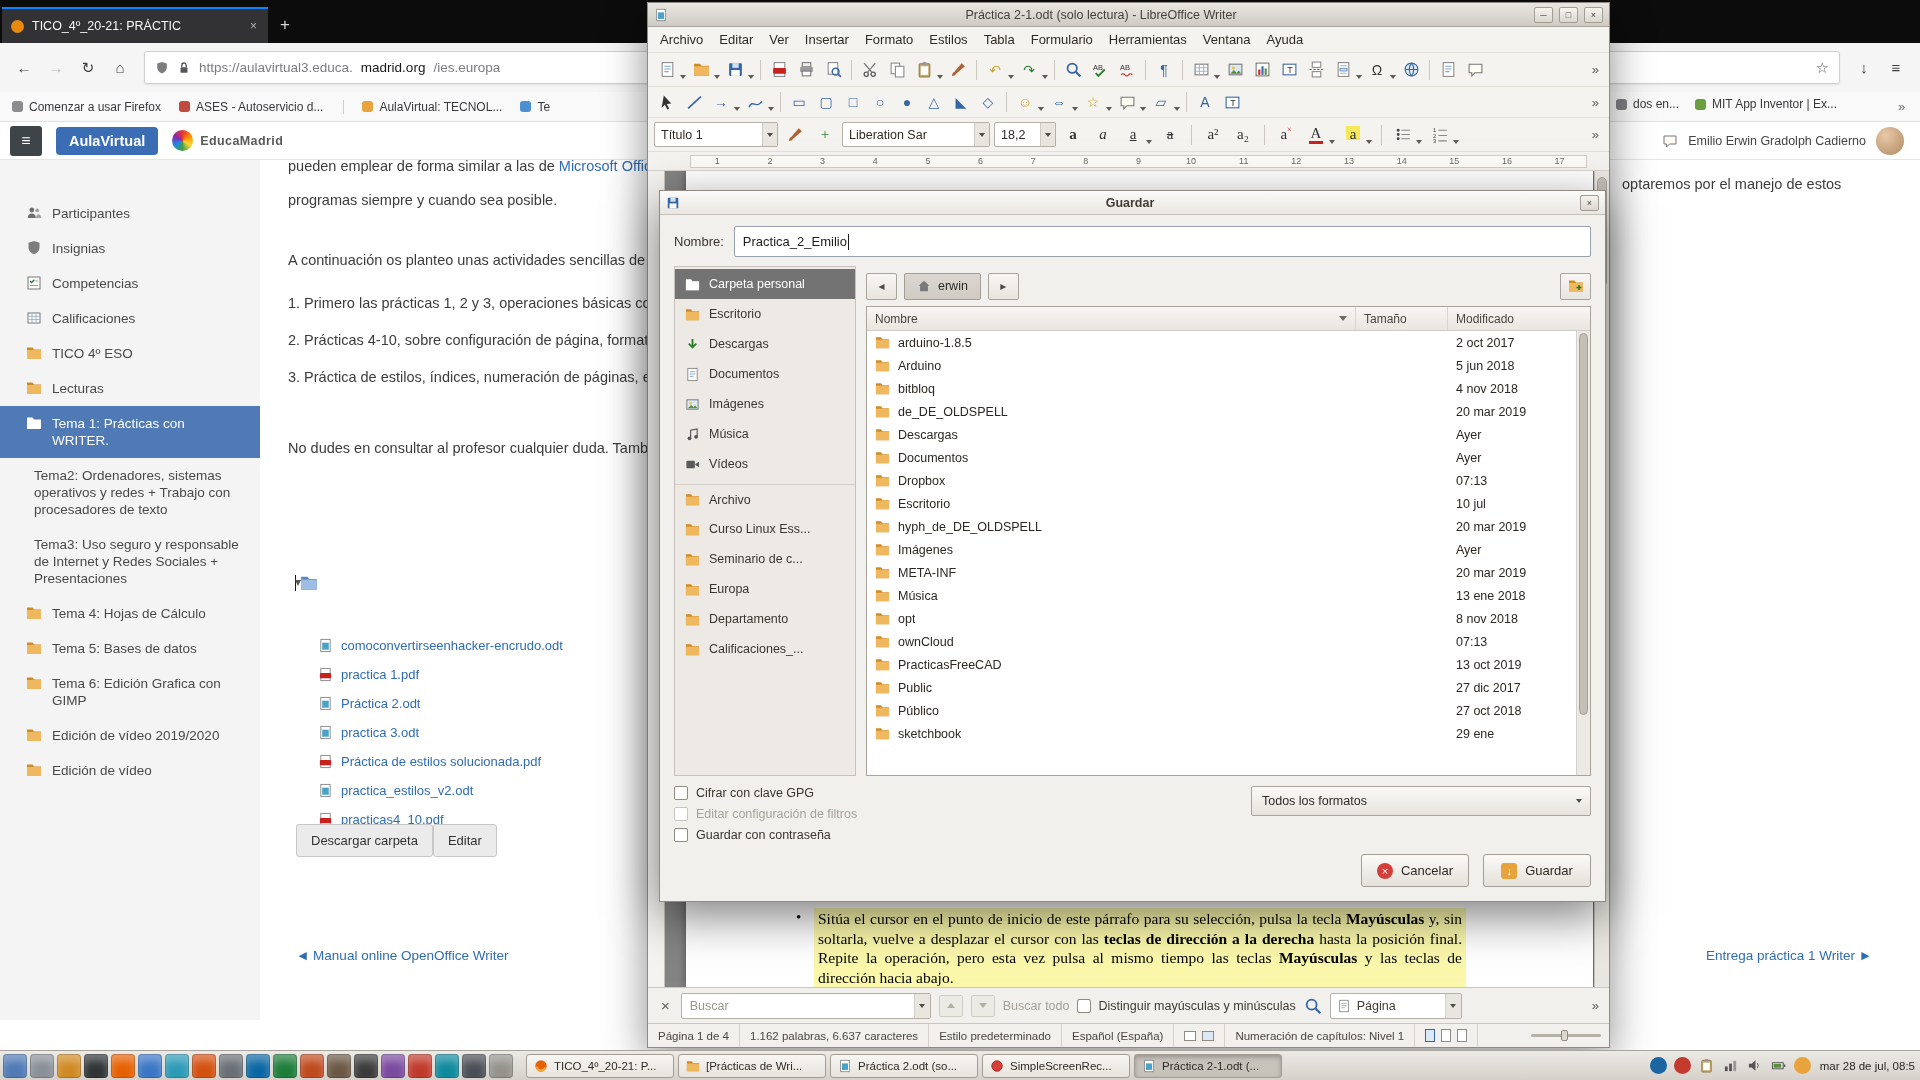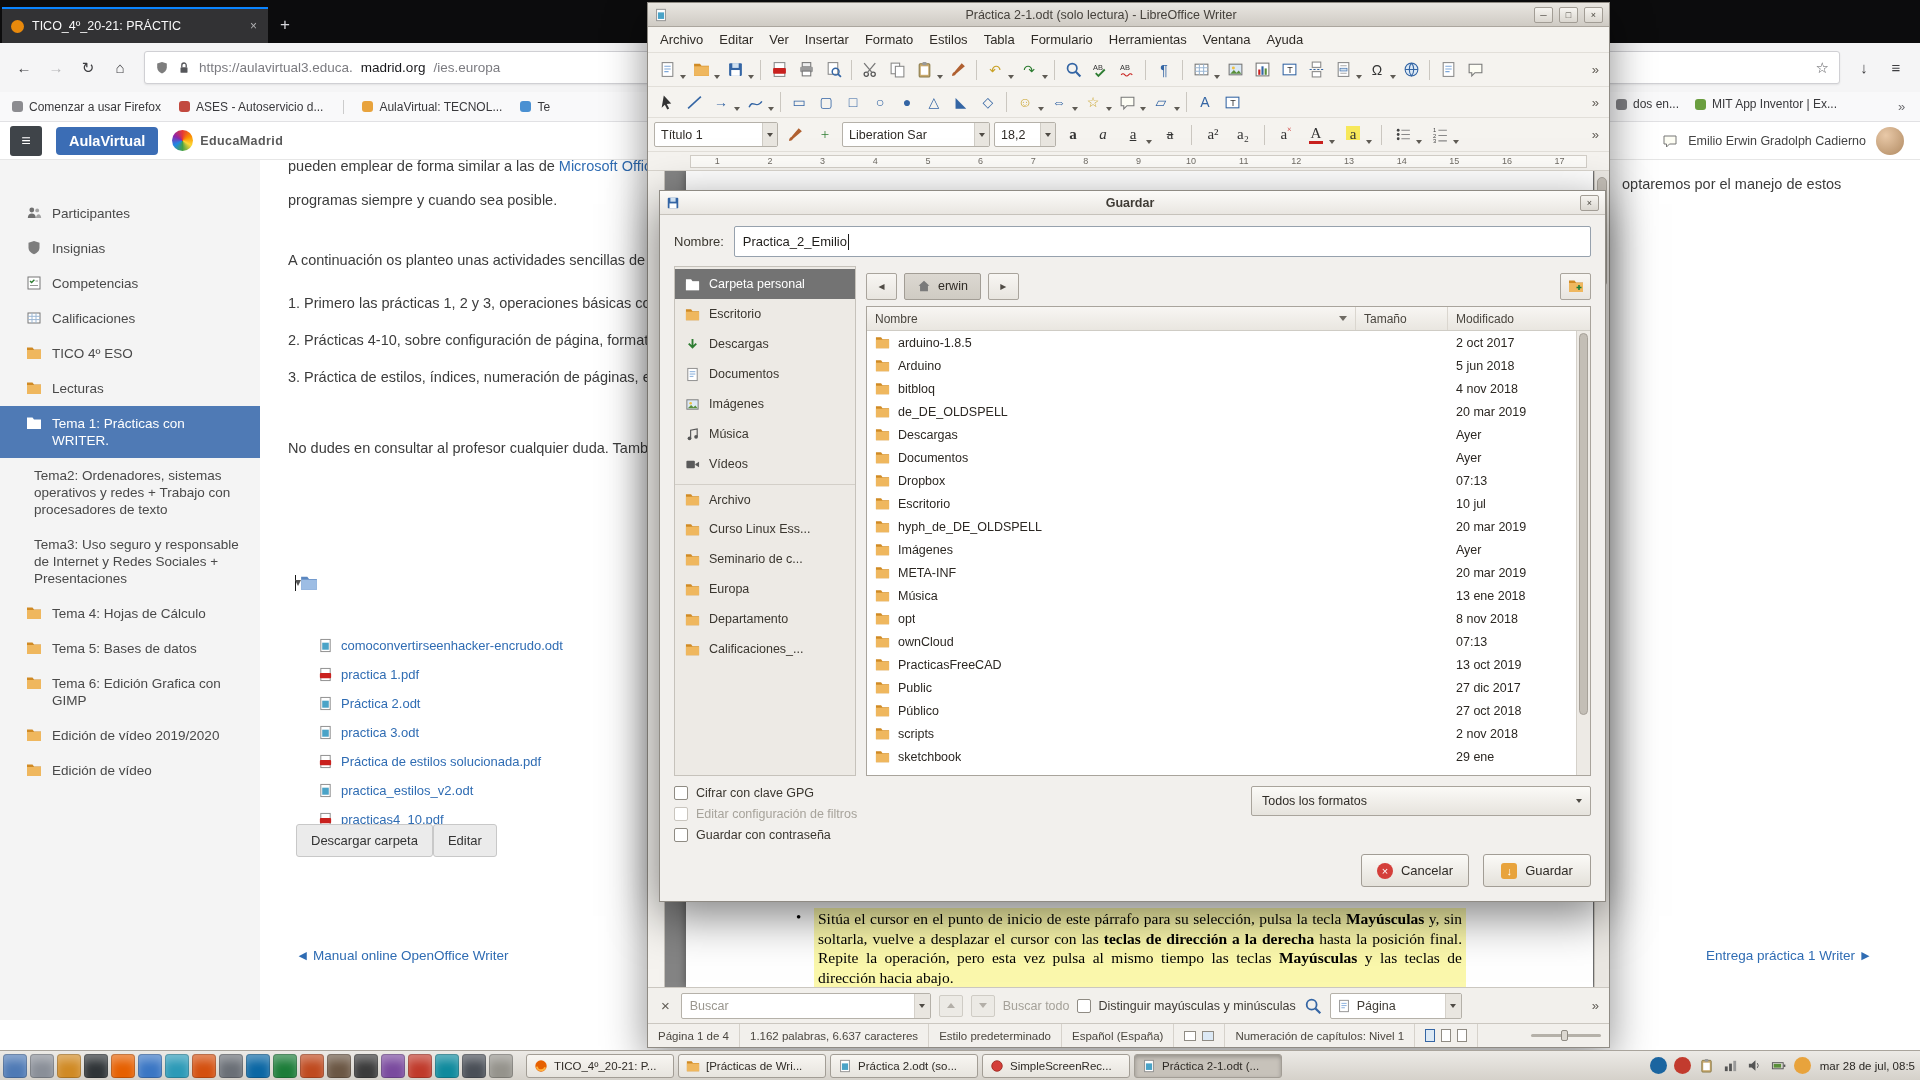--- a/index.html
+++ b/index.html
@@ -1442,30 +1442,20 @@
               <span class="t">Público</span>
             </span>
             <span class="c-size"></span>
             <span class="c-mod">27 oct 2018</span>
           </div>
             <div class="row">
             <span class="c-name">
               <svg viewBox="0 0 16 16">
                   <use href="#folder"></use>
                 </svg>
-              <span class="t">scripts</span>
-            </span>
-            <span class="c-size"></span>
-            <span class="c-mod">2 nov 2018</span>
-          </div>
-            <div class="row">
-            <span class="c-name">
-              <svg viewBox="0 0 16 16">
-                  <use href="#folder"></use>
-                </svg>
               <span class="t">sketchbook</span>
             </span>
             <span class="c-size"></span>
             <span class="c-mod">29 ene</span>
           </div>
         </div>
         <div class="vscroll">
             <div class="thumb"></div>
           </div>
       </div>

